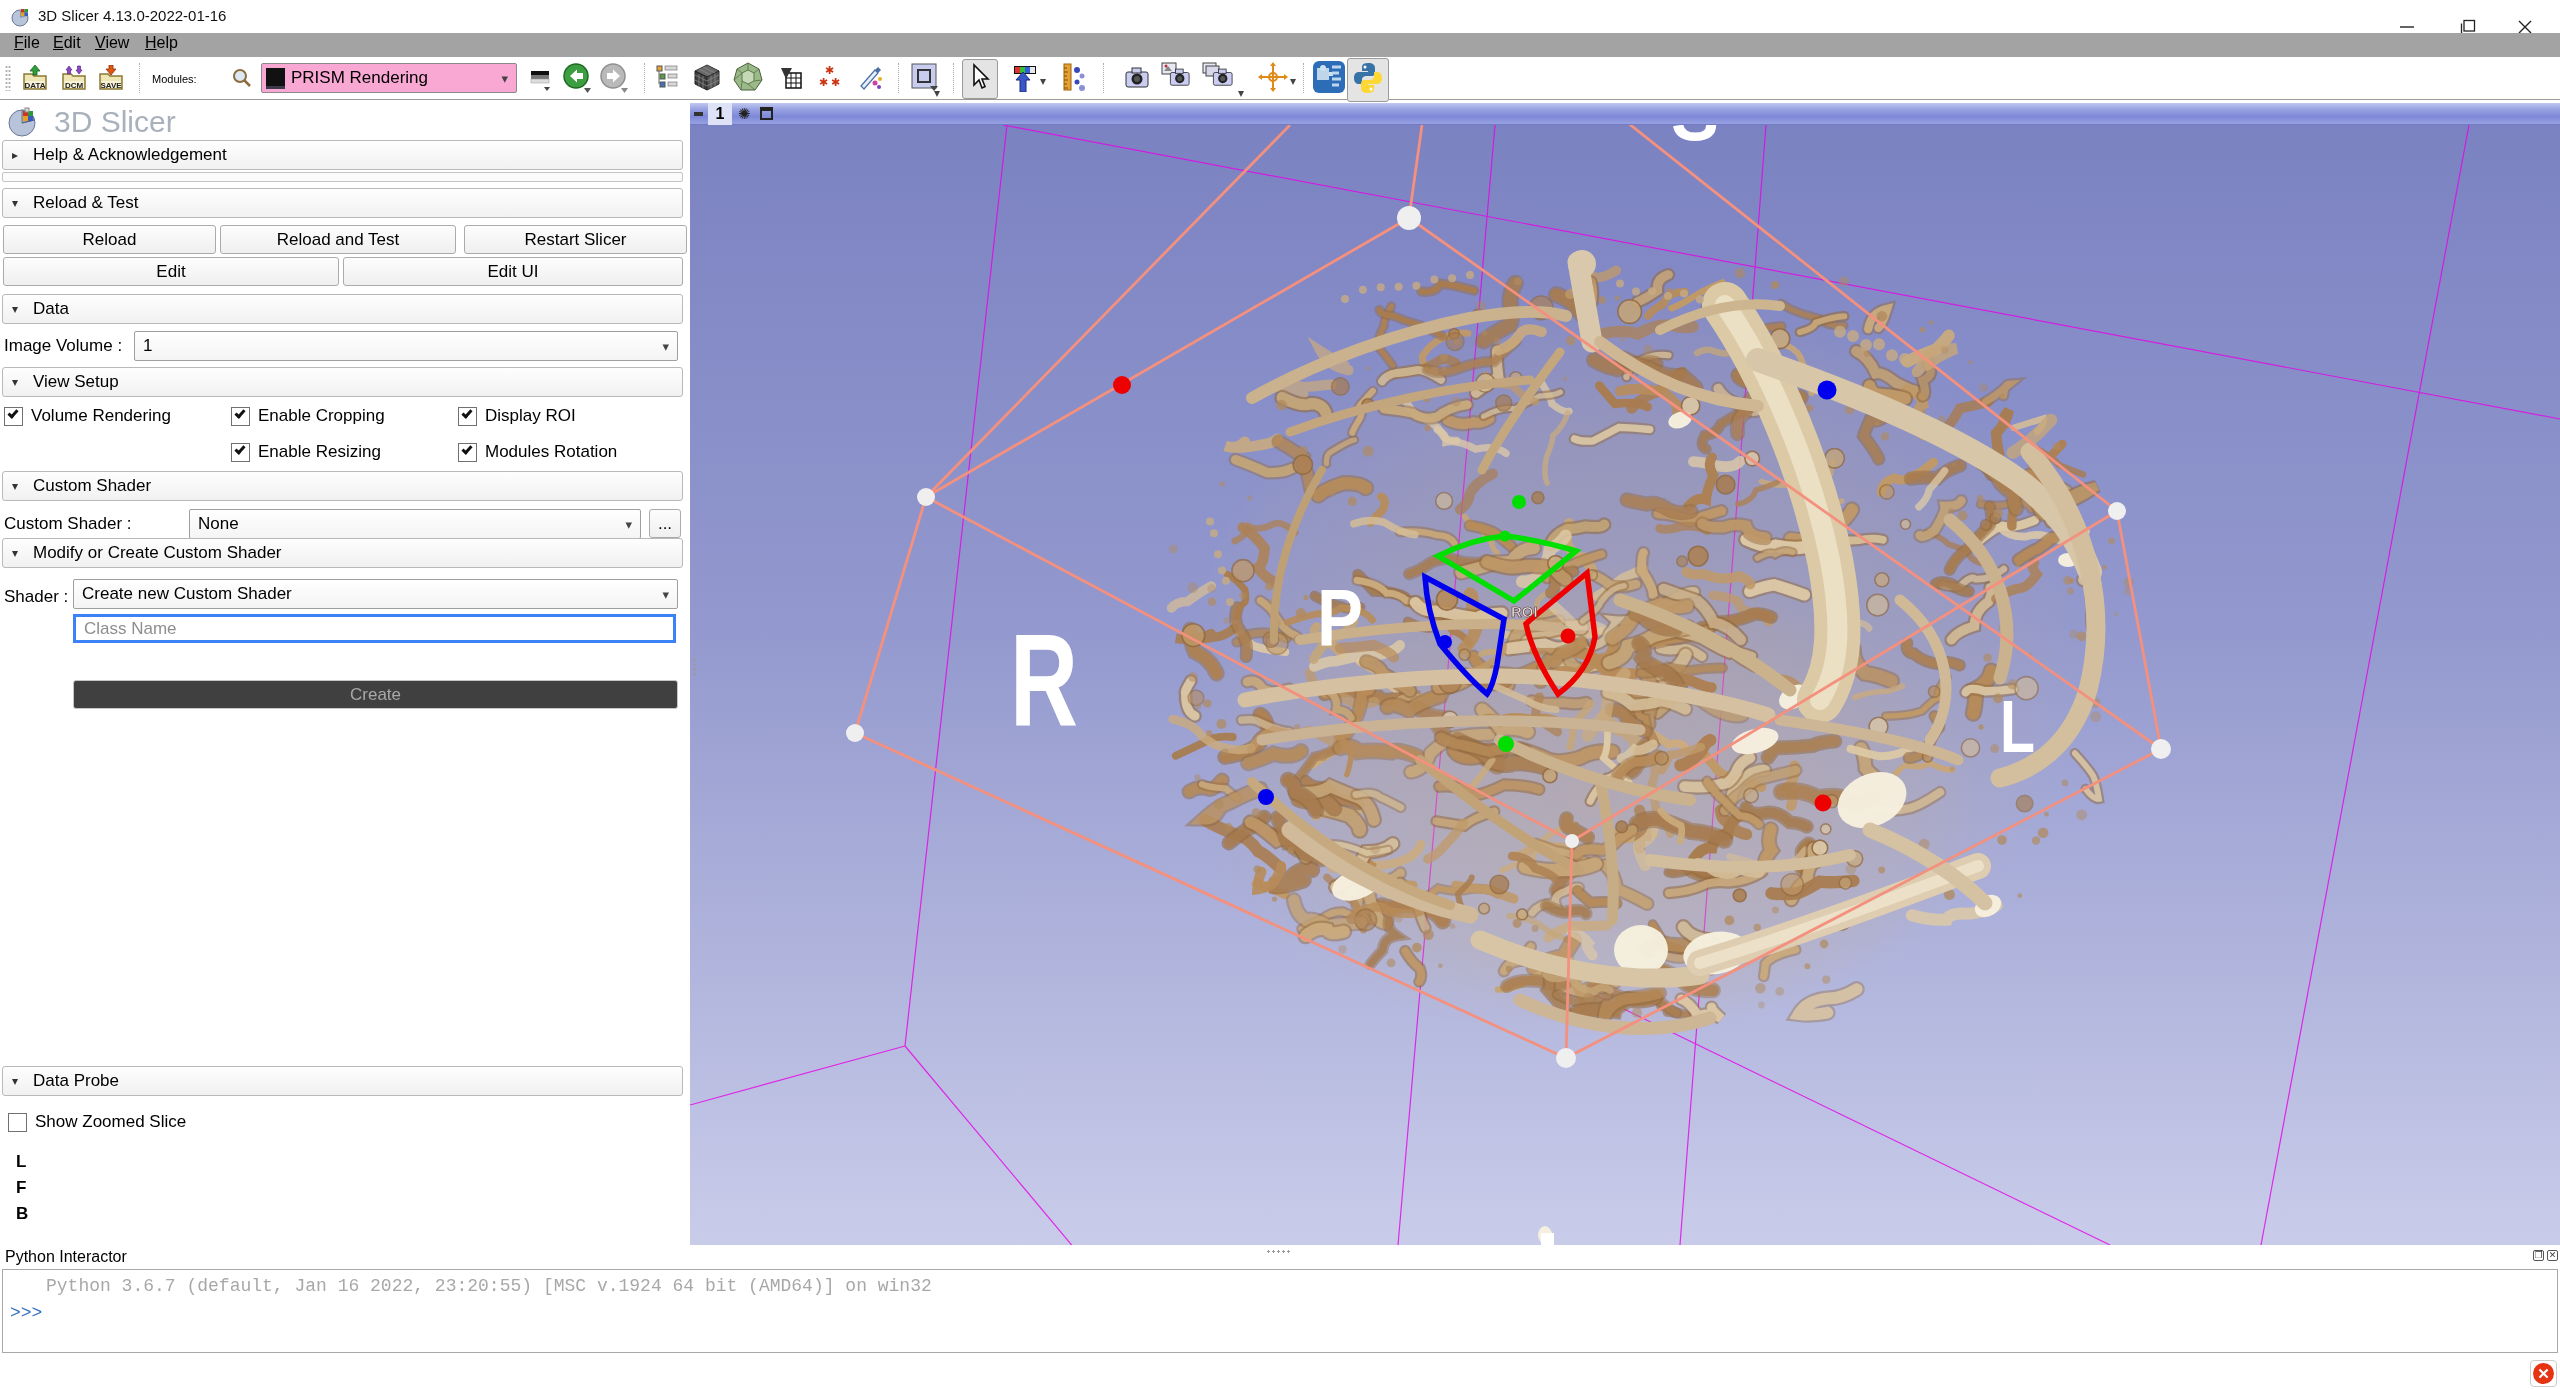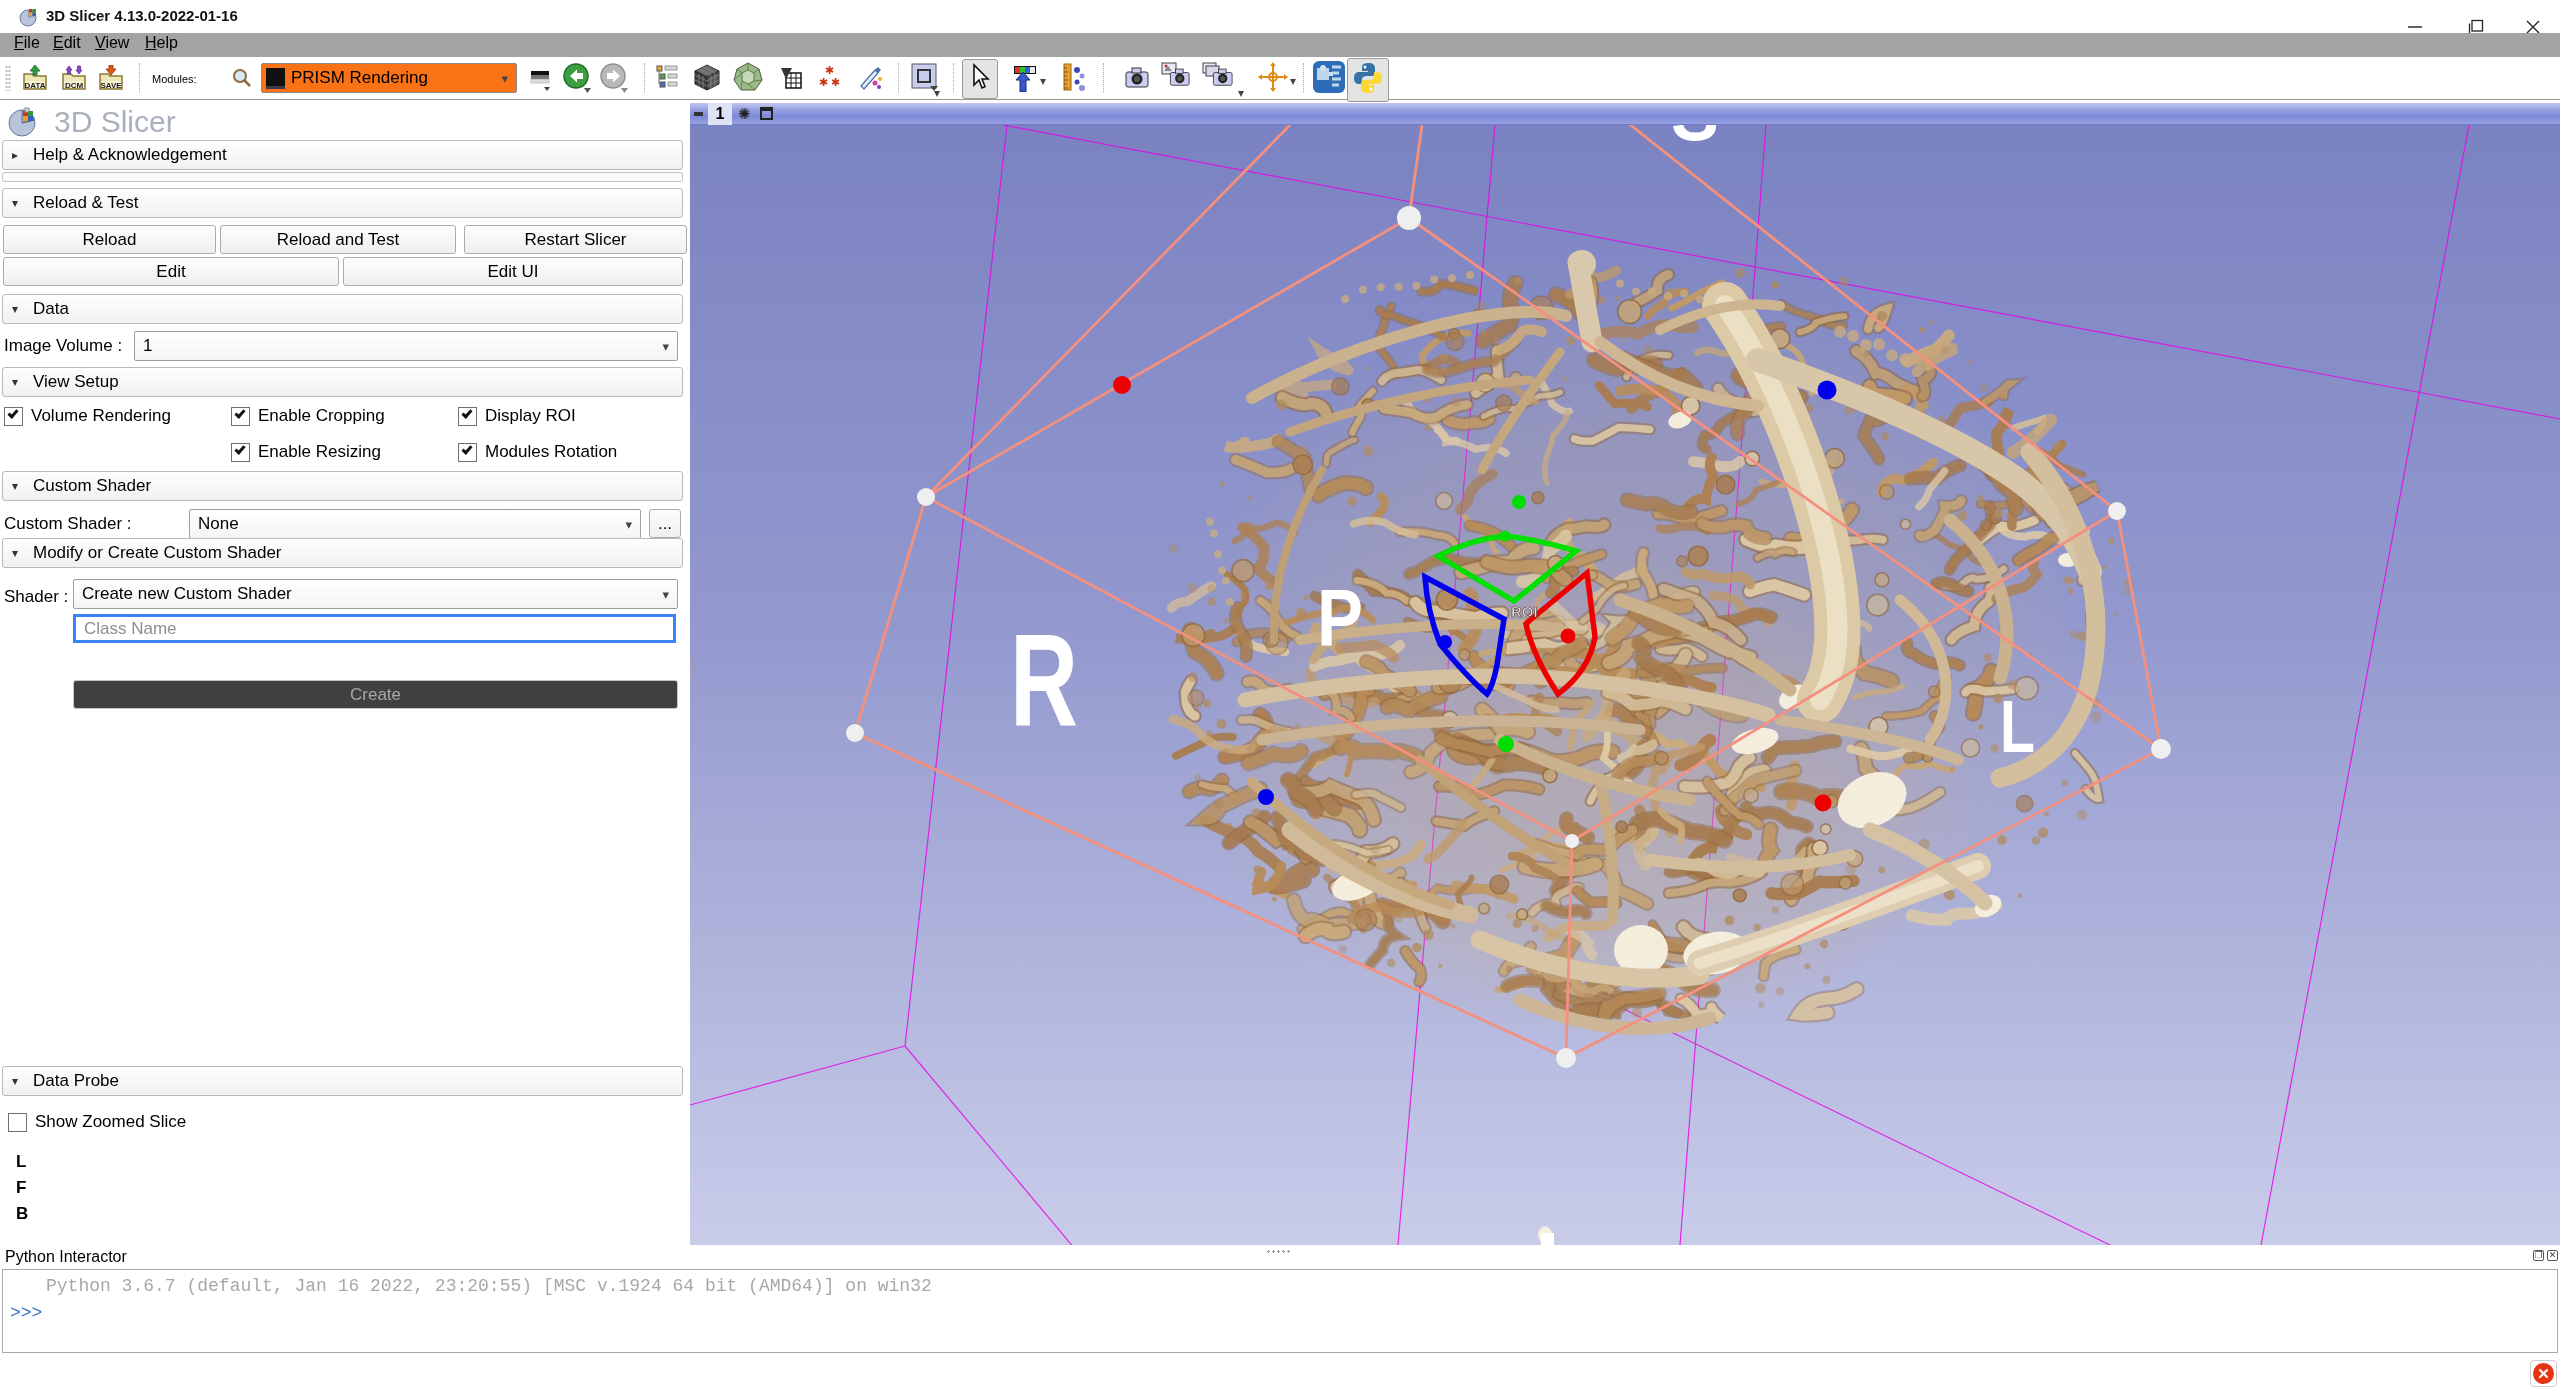--- a/index.html
+++ b/index.html
@@ -1,28 +1,28 @@
 <!DOCTYPE html>
 <html><head><meta charset="utf-8"><style>
 * { margin:0; padding:0; box-sizing:border-box; }
 html,body { width:2560px; height:1389px; background:#fff; font-family:"Liberation Sans",sans-serif; overflow:hidden; position:relative; }
-#titlebar { position:absolute; left:8px; top:0; width:2168px; height:36px; background:#fff;font-weight:bold; }
+#titlebar { position:absolute; left:0; top:0; width:2168px; height:36px; background:#fff; }
 #title-ico { position:absolute; left:11px; top:7px; }
 #title-txt { position:absolute; left:38px; top:7px; font-size:15px; color:#111; }
 .winbtn { position:absolute; top:18px; }
 #menubar { position:absolute; left:0; top:33px; width:2560px; height:24px; background:#a3a3a3; }
 .mitem { position:absolute; top:1px; font-size:16px; color:#000; }
 .mitem u { text-decoration:underline; }
 #toolbar { position:absolute; left:0; top:57px; width:2560px; height:43px; background:#fff; border-bottom:1px solid #9a9a9a; }
 .titem { position:absolute; }
 .pressbtn { background:#e4e4e4; border:1px solid #9a9a9a; border-radius:3px; padding:3px 5px; }
 .tsep { width:1px; height:30px; border-left:1px dotted #aaa; }
 .thandle { width:6px; height:26px; background-image:radial-gradient(circle,#b0b0b0 1px,transparent 1.2px); background-size:3px 4px; }
 .tlabel { font-size:11px; }
-.mcombo { width:256px; height:30px; border:1px solid #8a8a8a; border-radius:2px; background:#f97316; display:flex; align-items:center; padding-left:4px; font-size:17px; position:relative; }
+.mcombo { width:256px; height:30px; border:1px solid #8a8a8a; border-radius:2px; background:#f9a8d4; display:flex; align-items:center; padding-left:4px; font-size:17px; position:relative; }
 .mico { width:19px; height:21px; background:#111; display:inline-block; box-shadow:inset 0 -6px 0 -3px #3a3a4a; }
 .carrow { position:absolute; right:8px; color:#444; font-size:13px; }
 .dd { font-size:12px; color:#444; }
 #panel { position:absolute; left:0; top:100px; width:688px; height:1145px; background:#fff; }
 .plogo { position:absolute; left:8px; top:5px; display:flex; align-items:center; }
 .plogotxt { font-size:30px; color:#a9b1bd; margin-left:16px; }
 .sech { position:absolute; left:2px; width:681px; height:30px; border:1px solid #b9b9b9; border-radius:3px; background:linear-gradient(#fefefe,#f1f1f1); font-size:17px; color:#000; display:flex; align-items:center; padding-left:30px; }
 .secar { position:absolute; left:9px; font-size:12px; color:#333; }
 .groove { position:absolute; left:2px; top:72px; width:681px; height:10px; border:1px solid #c4c4c4; border-radius:2px; background:#fbfbfb; }
 .pbtn { position:absolute; height:29px; border:1px solid #ababab; border-radius:3px; background:linear-gradient(#fdfdfd,#efefef); font-size:17px; display:flex; align-items:center; justify-content:center; }

